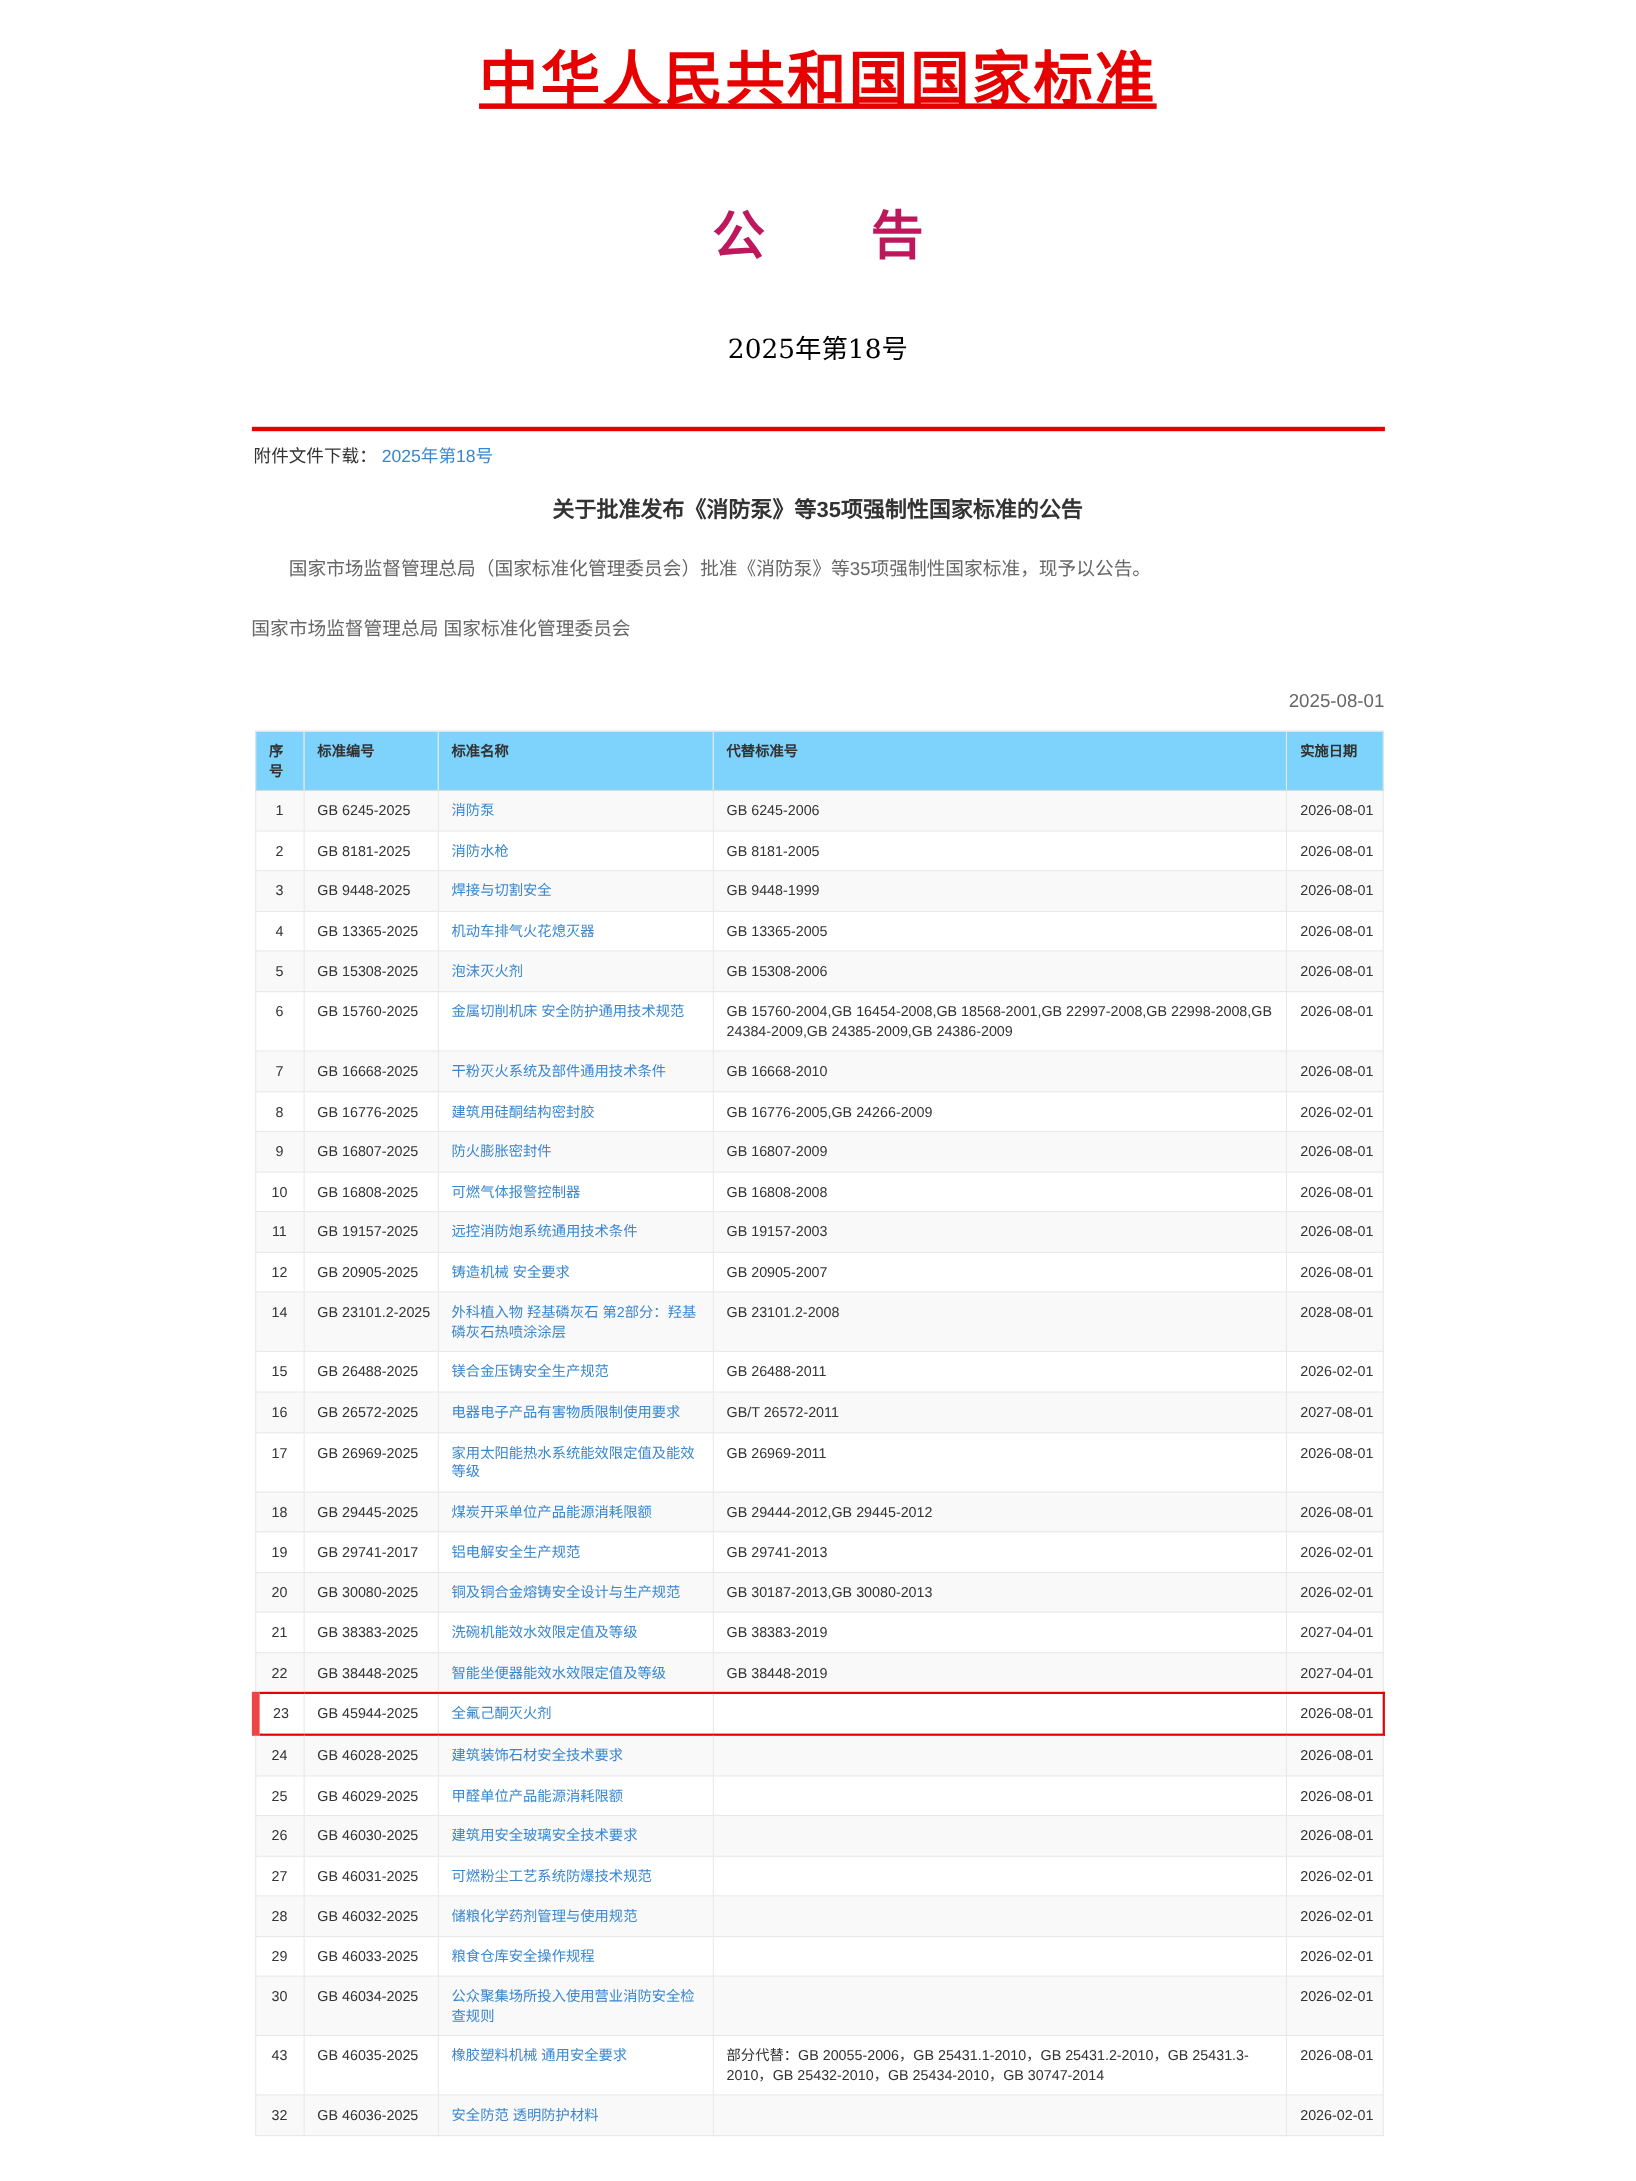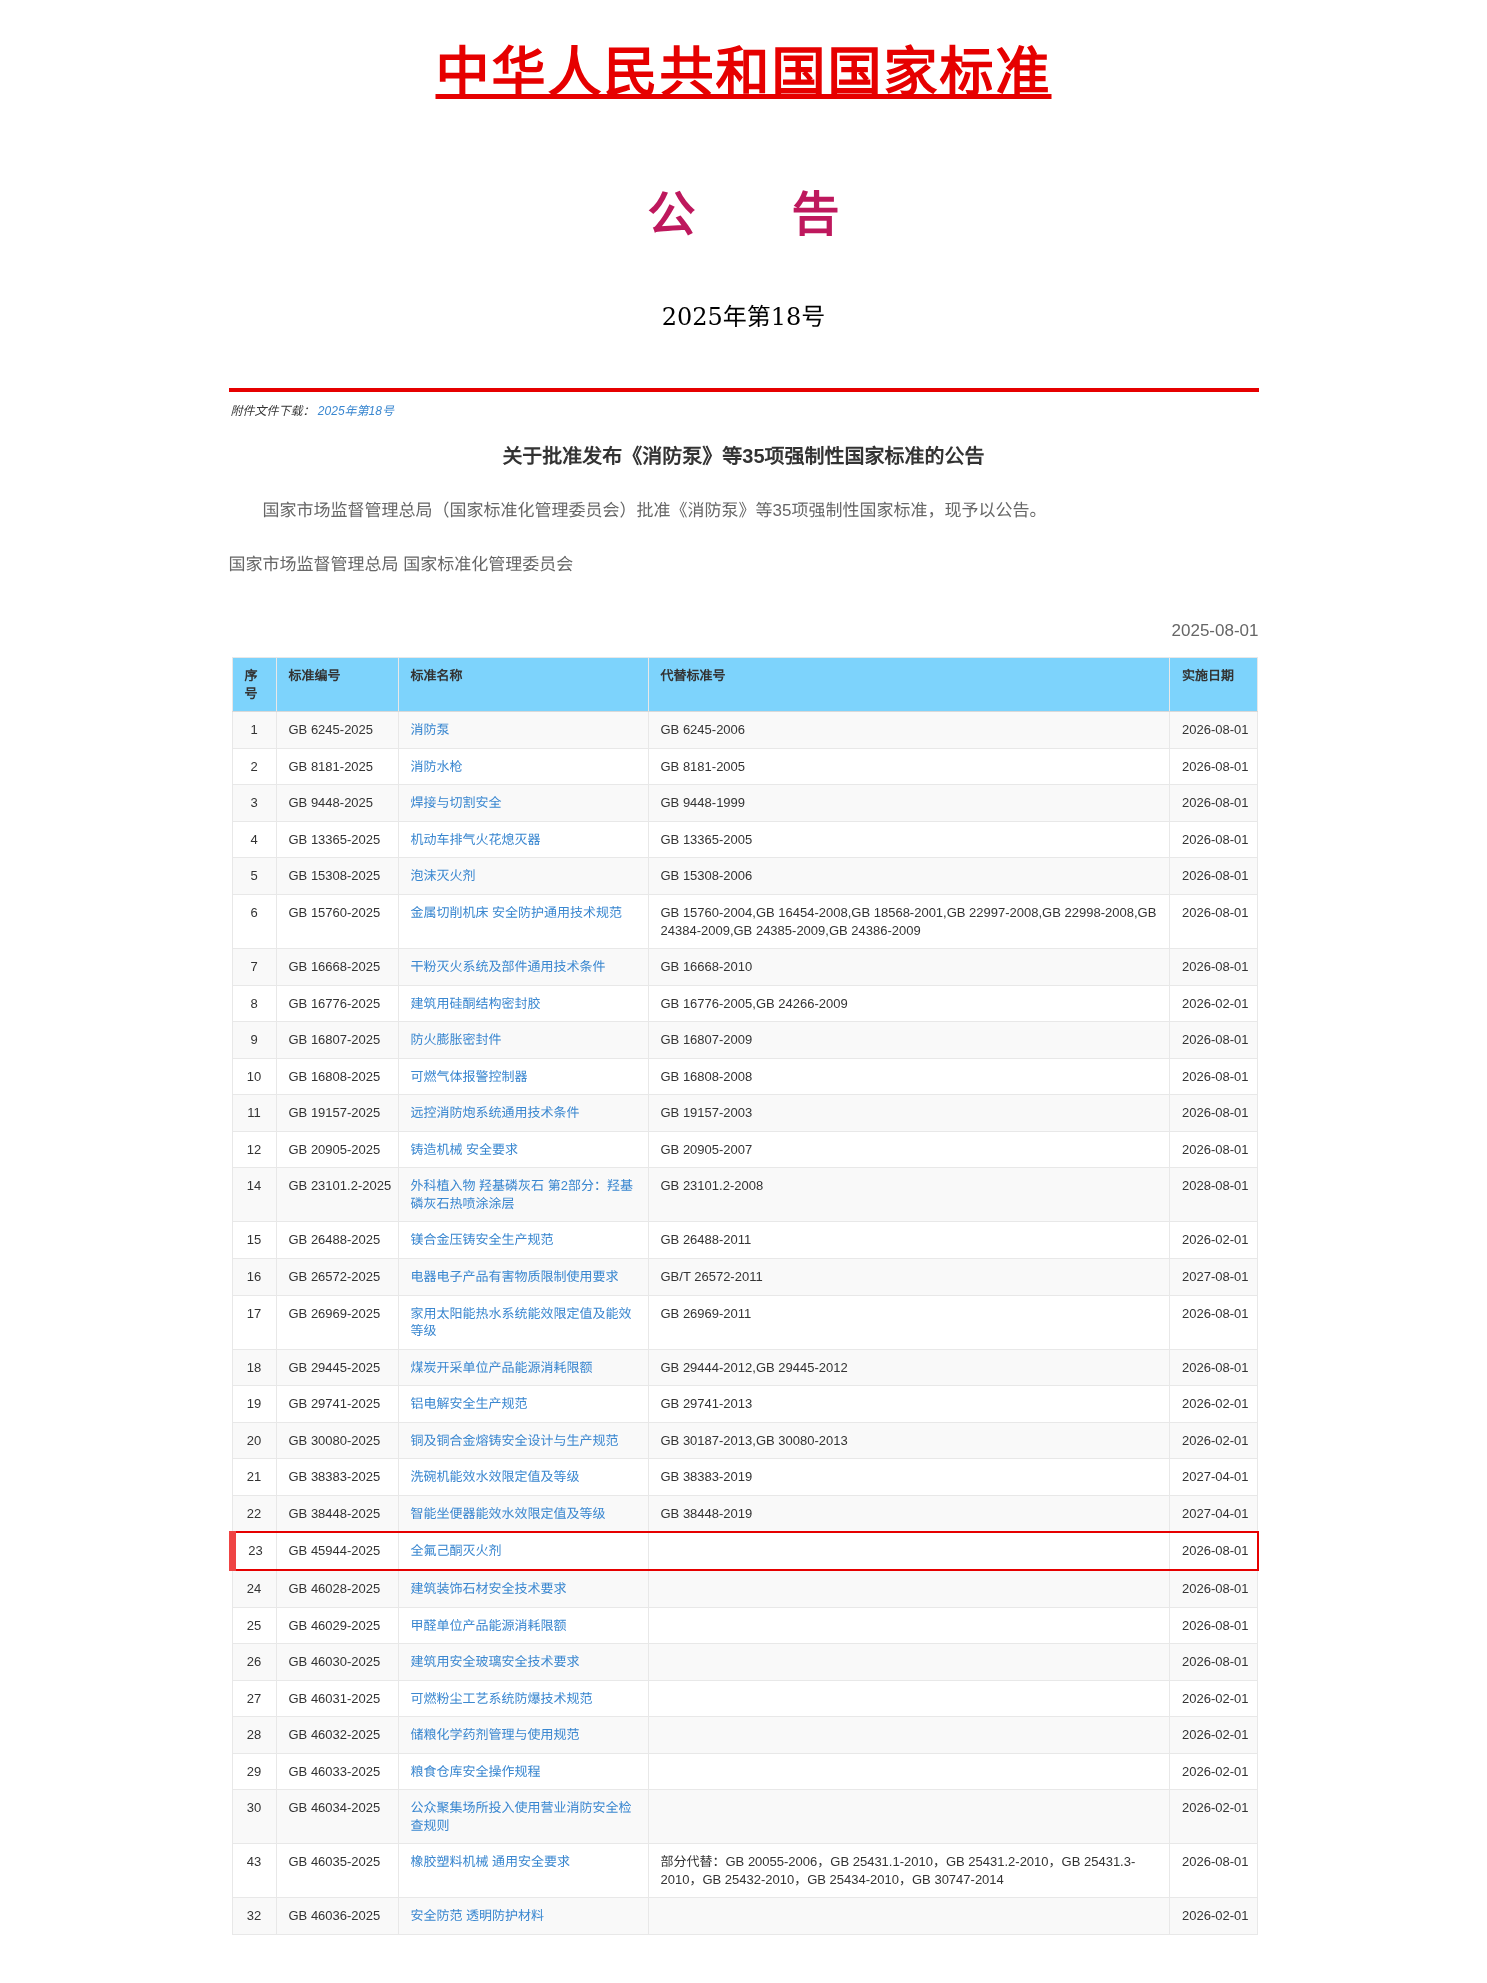--- a/index.html
+++ b/index.html
@@ -21,21 +21,21 @@
     font-size:48px; font-weight:700; color:#be185d;
     text-align:center; margin-top:68px;
   }
   .issue-no {
     font-family:"DejaVu Serif", serif;
     font-size:24px; color:#000; text-align:center; margin-top:52px;
   }
 
   .red-rule { height:4px; background:#e60000; margin-top:56px; border:0; }
 
-  .attachment-row { padding:9px 2px 0 2px; font-size:12px; color:#333;font-style:italic; }
+  .attachment-row { padding:9px 2px 0 2px; font-size:16px; color:#333; }
   .attachment-row a { color:#3a87d0; text-decoration:none; cursor:pointer; }
 
   .notice-heading {
     text-align:center; font-size:20px; font-weight:700; color:#333;
     margin-top:22px;
   }
   .notice-body {
     margin-top:28px; font-size:17px; color:#666; line-height:1.6;
     text-indent:2em;
   }
@@ -225,21 +225,21 @@
         </tr>
         <tr>
           <td class="cell-no">18</td>
           <td class="cell-code">GB 29445-2025</td>
           <td class="cell-name"><a class="std-link">煤炭开采单位产品能源消耗限额</a></td>
           <td class="cell-replaces">GB 29444-2012,GB 29445-2012</td>
           <td class="cell-date">2026-08-01</td>
         </tr>
         <tr>
           <td class="cell-no">19</td>
-          <td class="cell-code">GB 29741-2025</td>
+          <td class="cell-code">GB 29741-2017</td>
           <td class="cell-name"><a class="std-link">铝电解安全生产规范</a></td>
           <td class="cell-replaces">GB 29741-2013</td>
           <td class="cell-date">2026-02-01</td>
         </tr>
         <tr>
           <td class="cell-no">20</td>
           <td class="cell-code">GB 30080-2025</td>
           <td class="cell-name"><a class="std-link">铜及铜合金熔铸安全设计与生产规范</a></td>
           <td class="cell-replaces">GB 30187-2013,GB 30080-2013</td>
           <td class="cell-date">2026-02-01</td>

